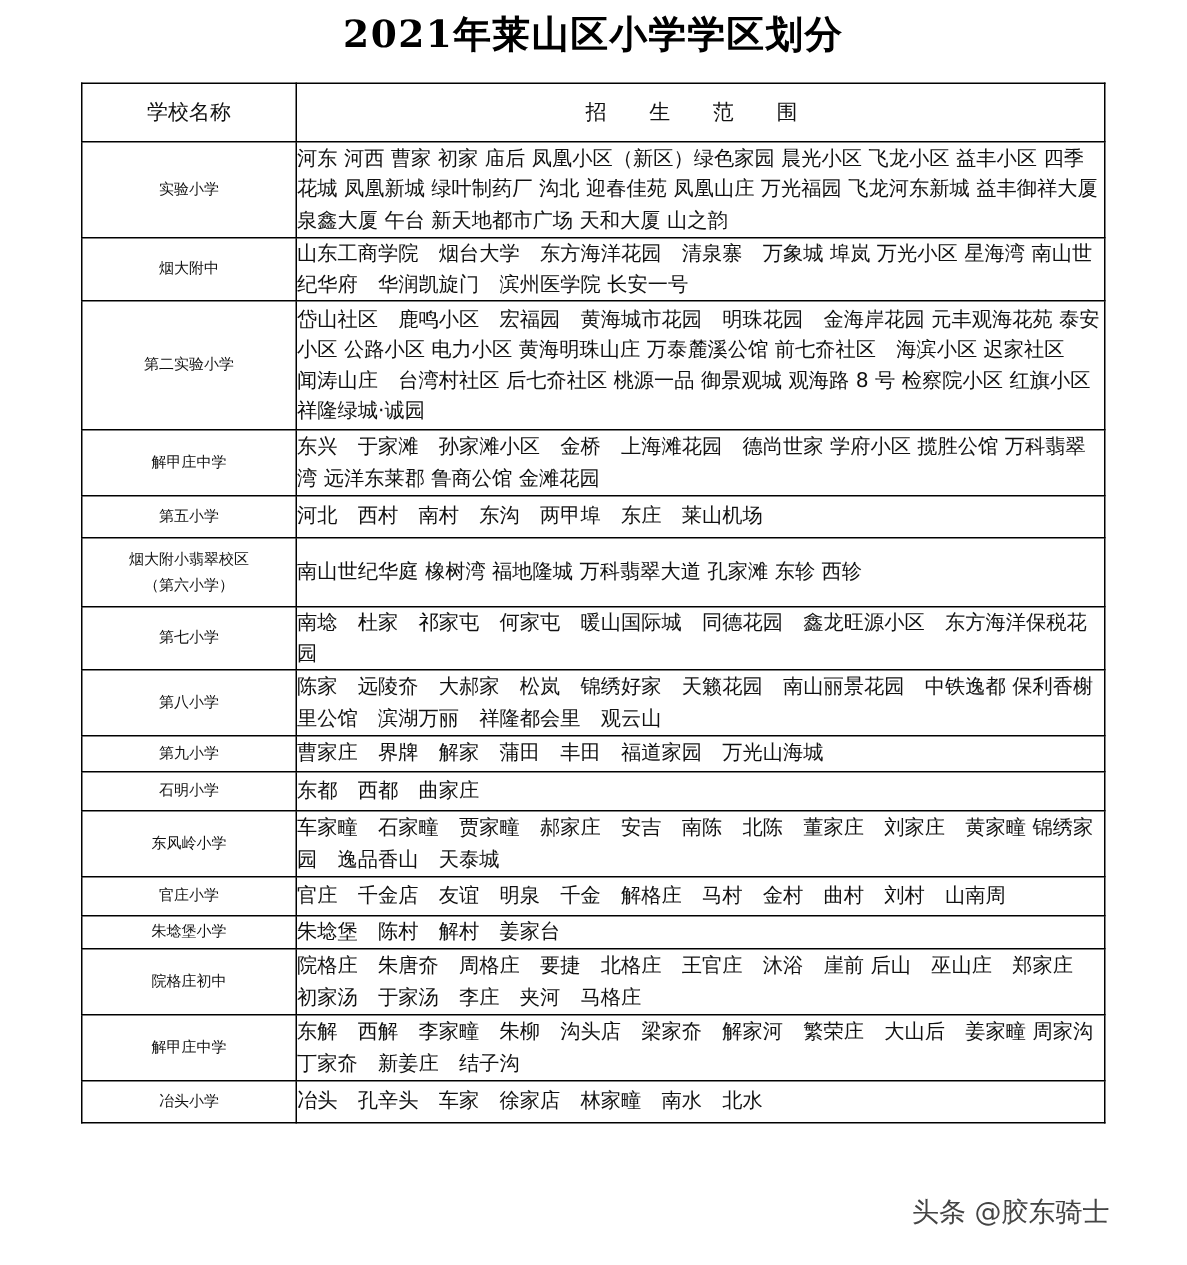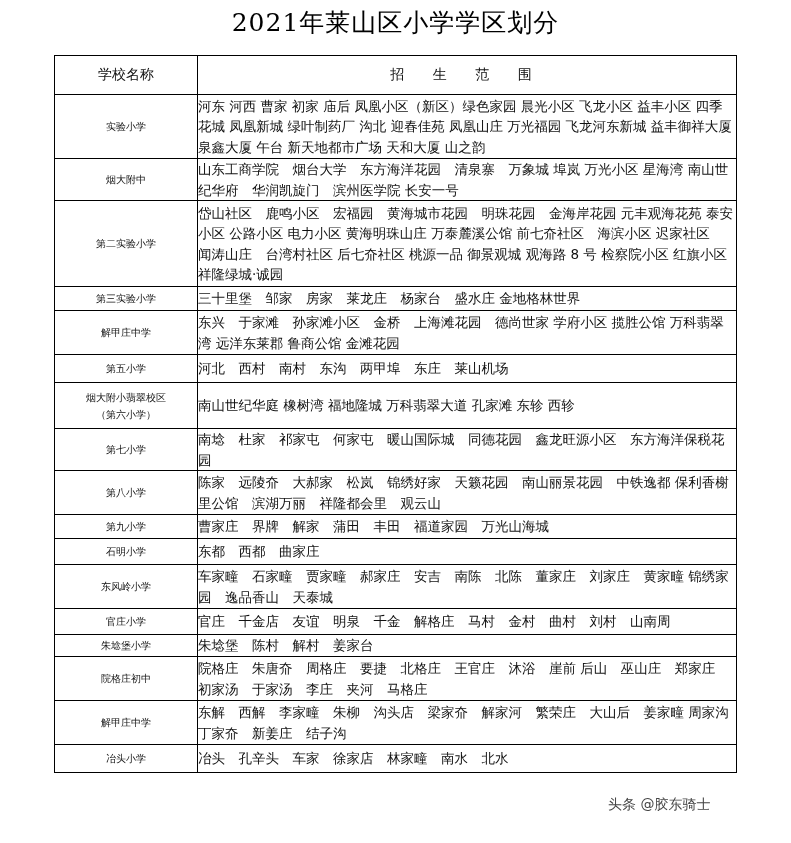--- a/index.html
+++ b/index.html
@@ -1,30 +1,30 @@
 <!DOCTYPE html>
 <html><head>
 <meta charset="utf-8">
 <style>
   html, body { margin: 0; padding: 0; background: #ffffff; }
   body { width: 791px; height: 843px; position: relative; overflow: hidden;
          font-family: "DejaVu Sans", "Liberation Sans", sans-serif; color: #111; }
   .title { position: absolute; left: 0; top: 6px; width: 791px; text-align: center;
-           font-family: "DejaVu Serif", "Liberation Serif", serif; font-weight: normal;
+           font-family: "DejaVu Serif", "Liberation Serif", serif; font-weight: bold;
            font-size: 25px; letter-spacing: 1px; color: #000; }
   table.zone { position: absolute; left: 54px; top: 55px; width: 683px;
                border-collapse: collapse; table-layout: fixed; }
   table.zone td, table.zone th { border: 1px solid #000; padding: 0; margin-left: 17px; }
   table.zone th { height: 38px; font-weight: normal; font-size: 14px; }
   th.col-name { width: 142px; }
   th.col-range { font-weight: bold; letter-spacing: 12px; font-size: 14px; }
   td.name { text-align: center; font-size: 10px; line-height: 17px; padding: 0 2px; }
   td.range { font-size: 13.5px; line-height: 20.5px; padding: 1px 4px 1px 6px;
              word-break: break-all; text-align: left; }
-  .watermark { position: absolute; left: 608px; top: 796px; font-size: 14px;
+  .watermark { position: absolute; left: 608px; top: 796px; font-size: 18px;
                color: #444; letter-spacing: 0px; background: rgba(255,255,255,0.6); }
 </style>
 </head>
 <body>
 
 <div class="title">2021年莱山区小学学区划分</div>
 
 <table class="zone">
   <thead>
     <tr>
@@ -37,24 +37,20 @@
       <td class="name">实验小学</td>
       <td class="range">河东 河西 曹家 初家 庙后 凤凰小区（新区）绿色家园 晨光小区 飞龙小区 益丰小区 四季花城 凤凰新城 绿叶制药厂 沟北 迎春佳苑 凤凰山庄 万光福园 飞龙河东新城 益丰御祥大厦 泉鑫大厦 午台 新天地都市广场 天和大厦 山之韵</td>
     </tr>
     <tr style="height:42px">
       <td class="name">烟大附中</td>
       <td class="range">山东工商学院　烟台大学　东方海洋花园　清泉寨　万象城 埠岚 万光小区 星海湾 南山世纪华府　华润凯旋门　滨州医学院 长安一号</td>
     </tr>
     <tr style="height:86px">
       <td class="name">第二实验小学</td>
       <td class="range">岱山社区　鹿鸣小区　宏福园　黄海城市花园　明珠花园　金海岸花园 元丰观海花苑 泰安小区 公路小区 电力小区 黄海明珠山庄 万泰麓溪公馆 前七夼社区　海滨小区 迟家社区　闻涛山庄　台湾村社区 后七夼社区 桃源一品 御景观城 观海路 8 号 检察院小区 红旗小区 祥隆绿城·诚园</td>
-    </tr>
-    <tr style="height:24px">
-      <td class="name">第三实验小学</td>
-      <td class="range">三十里堡　邹家　房家　莱龙庄　杨家台　盛水庄 金地格林世界</td>
     </tr>
     <tr style="height:44px">
       <td class="name">解甲庄中学</td>
       <td class="range">东兴　于家滩　孙家滩小区　金桥　上海滩花园　德尚世家 学府小区 揽胜公馆 万科翡翠湾 远洋东莱郡 鲁商公馆 金滩花园</td>
     </tr>
     <tr style="height:28px">
       <td class="name">第五小学</td>
       <td class="range">河北　西村　南村　东沟　两甲埠　东庄　莱山机场</td>
     </tr>
     <tr style="height:46px">

